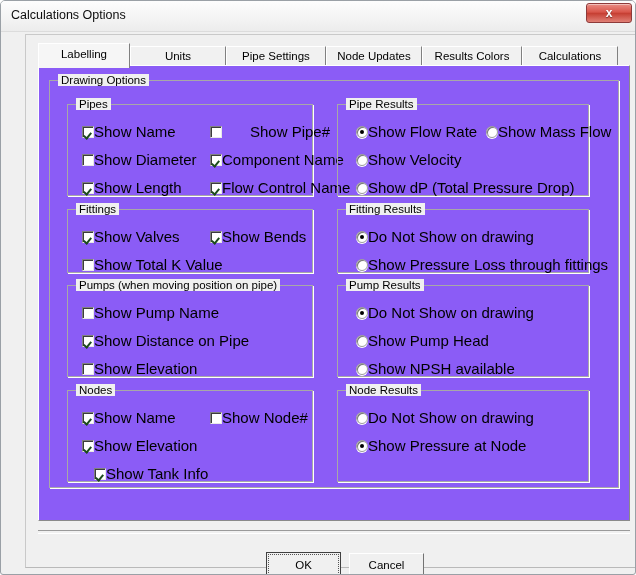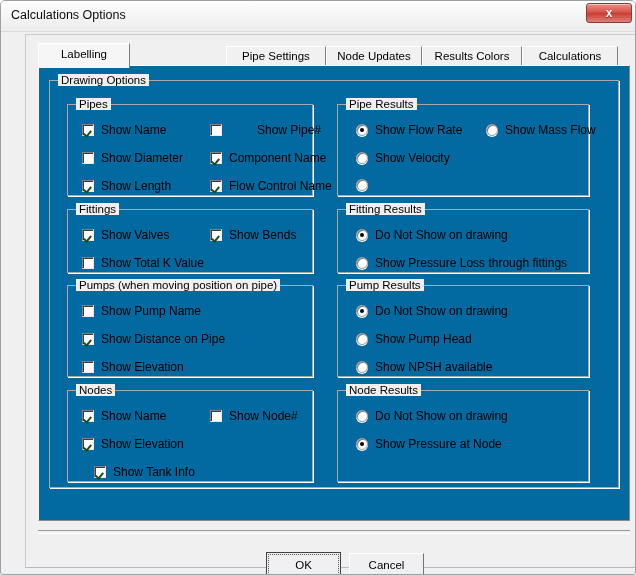--- a/index.html
+++ b/index.html
@@ -107,21 +107,21 @@
   }
   #tabpage {
     position: absolute;
     left: 12px; top: 30px;
     width: 592px; height: 456px;
     box-sizing: border-box;
     border-top: 1px solid #ffffff;
     border-left: 1px solid #ffffff;
     border-right: 1px solid #8a8a8a;
     border-bottom: 1px solid #8a8a8a;
-    background: #0369a1;
+    background: #8b5cf6;
   }
 
   
   .group {
     position: absolute;
     box-sizing: border-box;
     border: 1px solid #a8a8a8;
     box-shadow: 1px 1px 0 #ffffff;
   }
   .group > .legend {
@@ -136,21 +136,21 @@
   }
 
   
   .row {
     position: absolute;
     display: flex;
     align-items: center;
     white-space: nowrap;
     cursor: pointer;
   }
-  .row .lbl { margin-left: 7px; font-size: 12px; }
+  .row .lbl { font-size: 15px; }
 
   .cb {
     width: 12px; height: 12px;
     box-sizing: border-box;
     background: #ffffff;
     border-top: 1px solid #808080;
     border-left: 1px solid #808080;
     border-right: 1px solid #e8e8e8;
     border-bottom: 1px solid #e8e8e8;
     box-shadow: inset 1px 1px 0 #3c3c3c;
@@ -233,20 +233,21 @@
     <div id="title-text">Calculations Options</div>
     <div id="close-button">
       <div class="x">x</div>
     </div>
   </div>
 
   <div id="client">
 
     <div id="tabstrip">
         <div class="tab selected" style="left: 0px; width: 92px;">Labelling</div>
+        <div class="tab" style="left: 92px; width: 96px;">Units</div>
         <div class="tab" style="left: 188px; width: 100px;">Pipe Settings</div>
         <div class="tab" style="left: 288px; width: 96px;">Node Updates</div>
         <div class="tab" style="left: 384px; width: 100px;">Results Colors</div>
         <div class="tab" style="left: 484px; width: 96px;">Calculations</div>
       </div>
 
     <div id="tabpage">
 
       <div class="group" id="grp-drawing" style="left:10px; top:14px; width:570px; height:408px;">
         <div class="legend">Drawing Options</div>
@@ -289,20 +290,21 @@
           <div class="row" style="left: 148px; top: 18px;">
             <span class="rb"></span>
             <span class="lbl">Show Mass Flow</span>
           </div>
           <div class="row" style="left: 18px; top: 46px;">
             <span class="rb"></span>
             <span class="lbl">Show Velocity</span>
           </div>
           <div class="row" style="left: 18px; top: 74px;">
             <span class="rb"></span>
+            <span class="lbl">Show dP (Total Pressure Drop)</span>
           </div>
         </div>
 
       <div class="group" id="grp-fittings" style="left:28px; top:143px; width:246px; height:64px;">
         <div class="legend">Fittings</div>
       <div class="row" style="left: 14px; top: 18px;">
             <span class="cb checked"></span>
             <span class="lbl">Show Valves</span>
           </div>
           <div class="row" style="left: 142px; top: 18px;">

